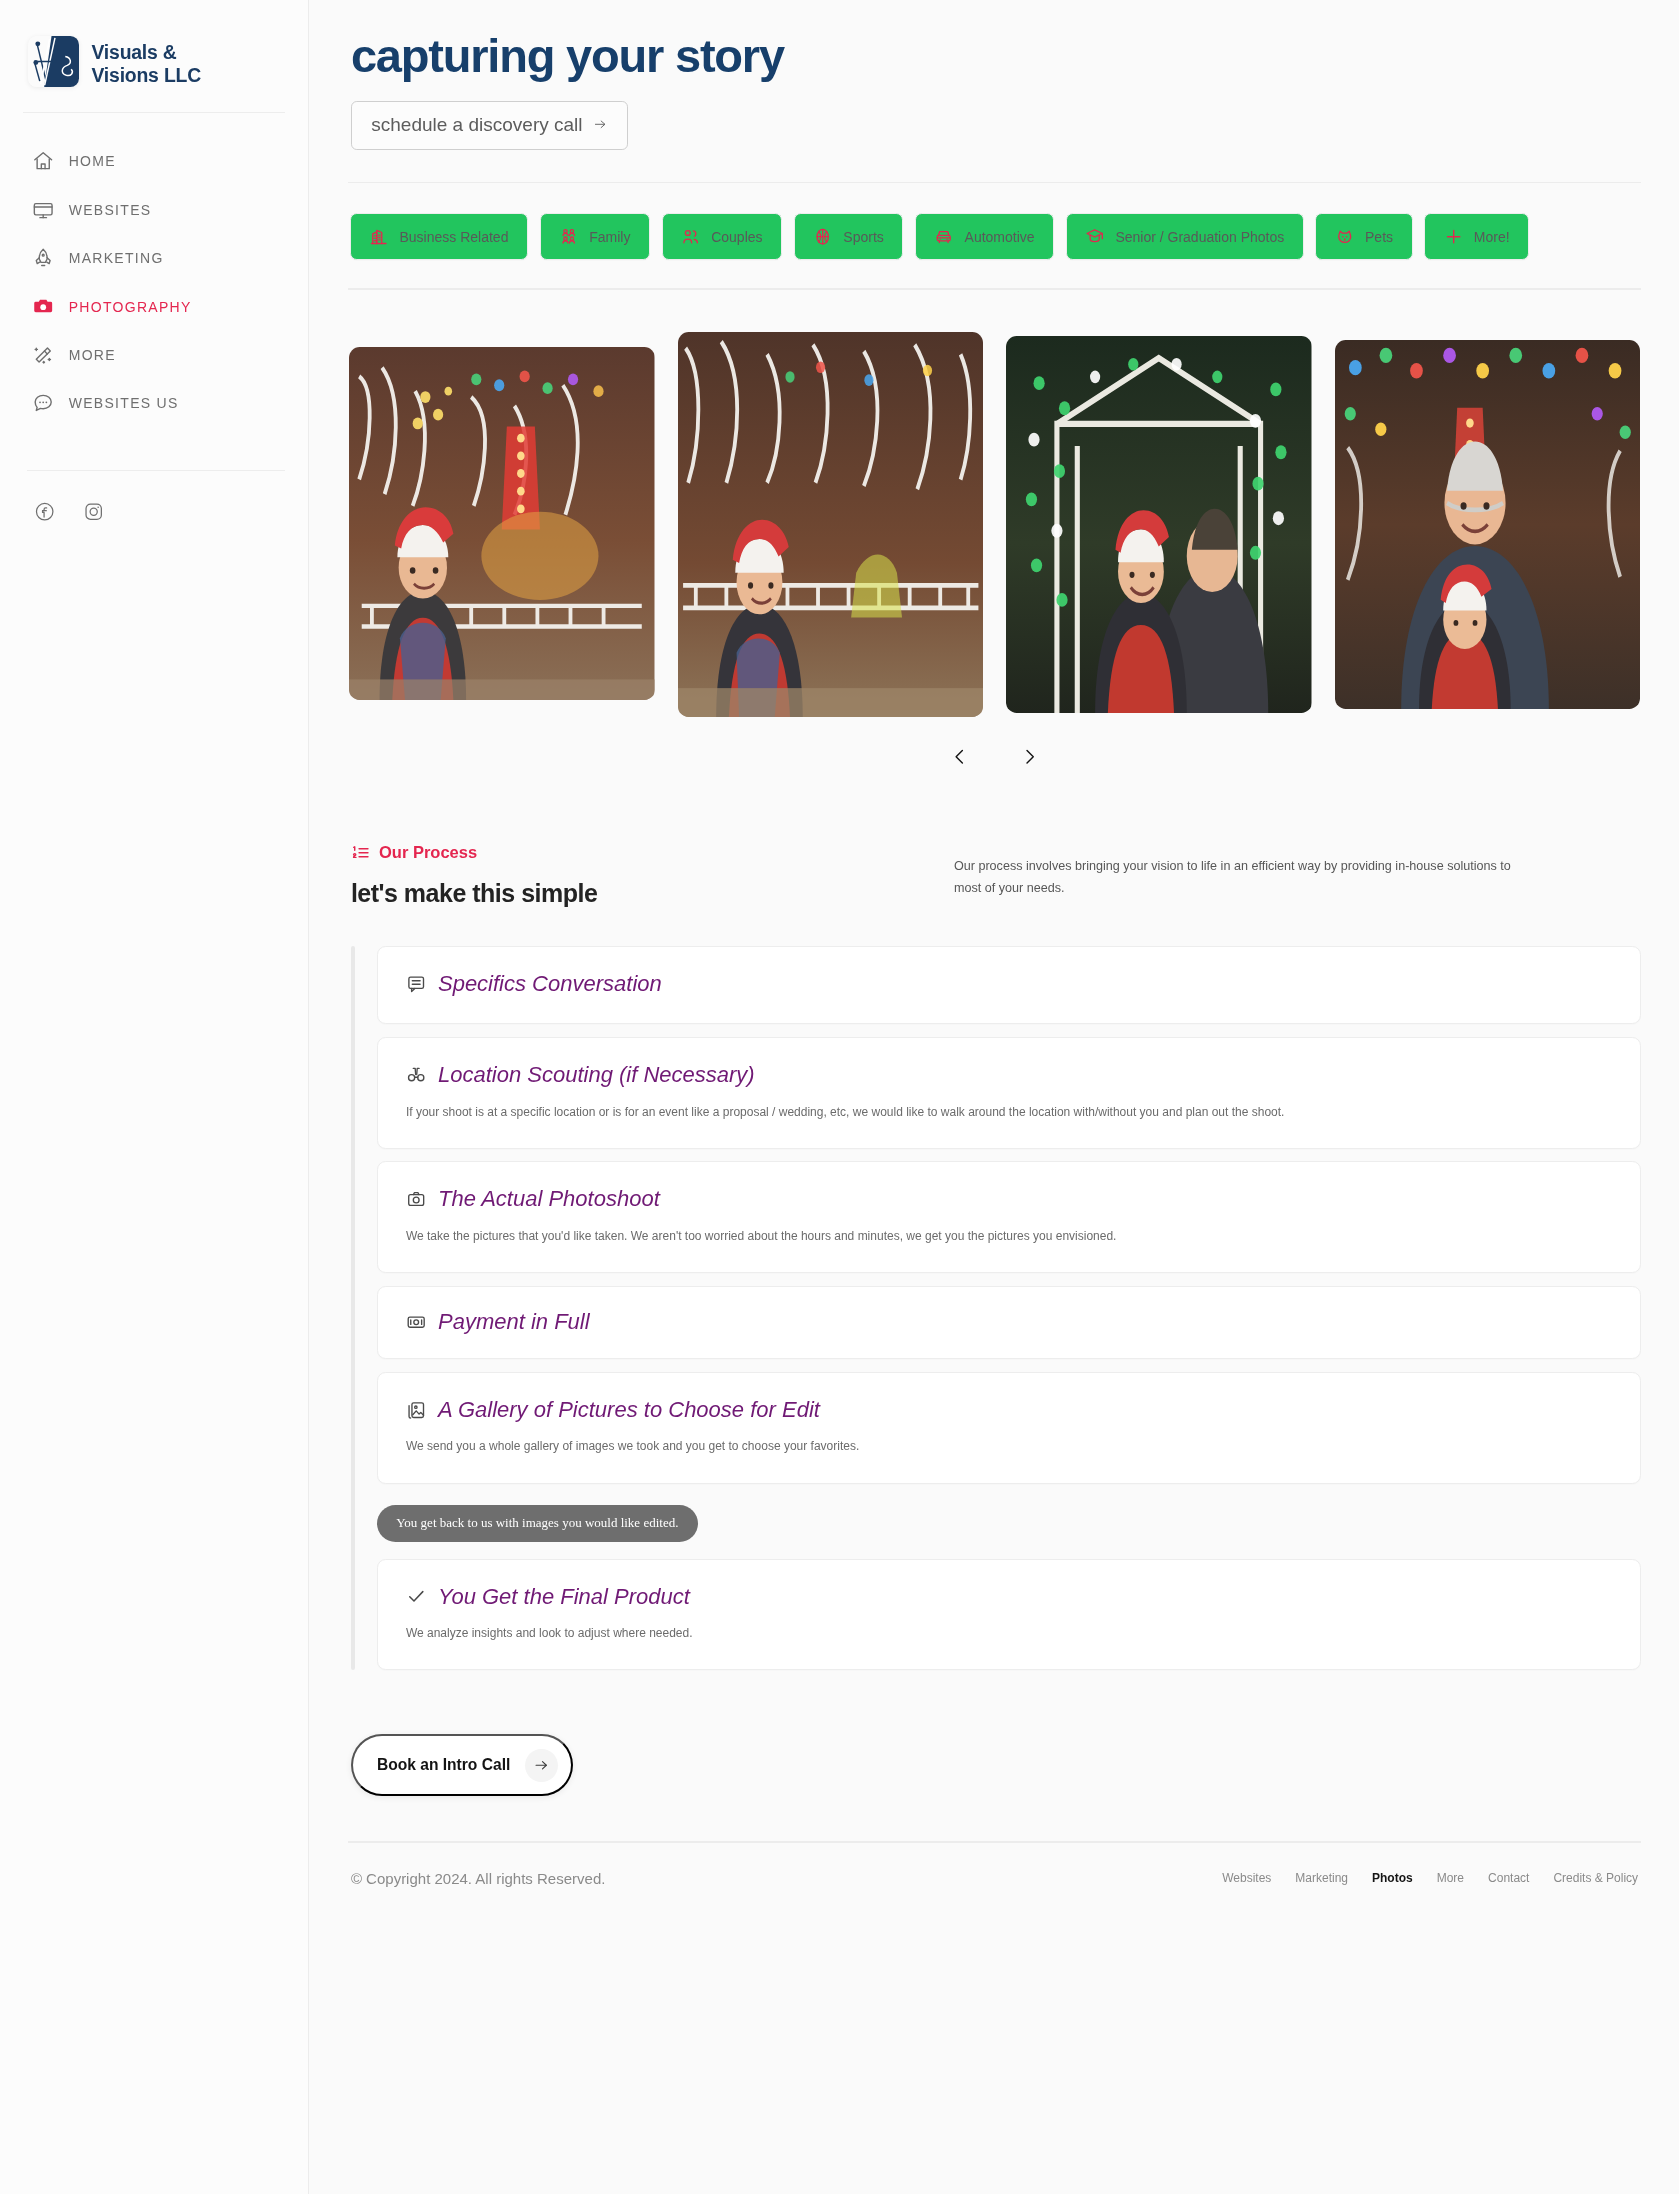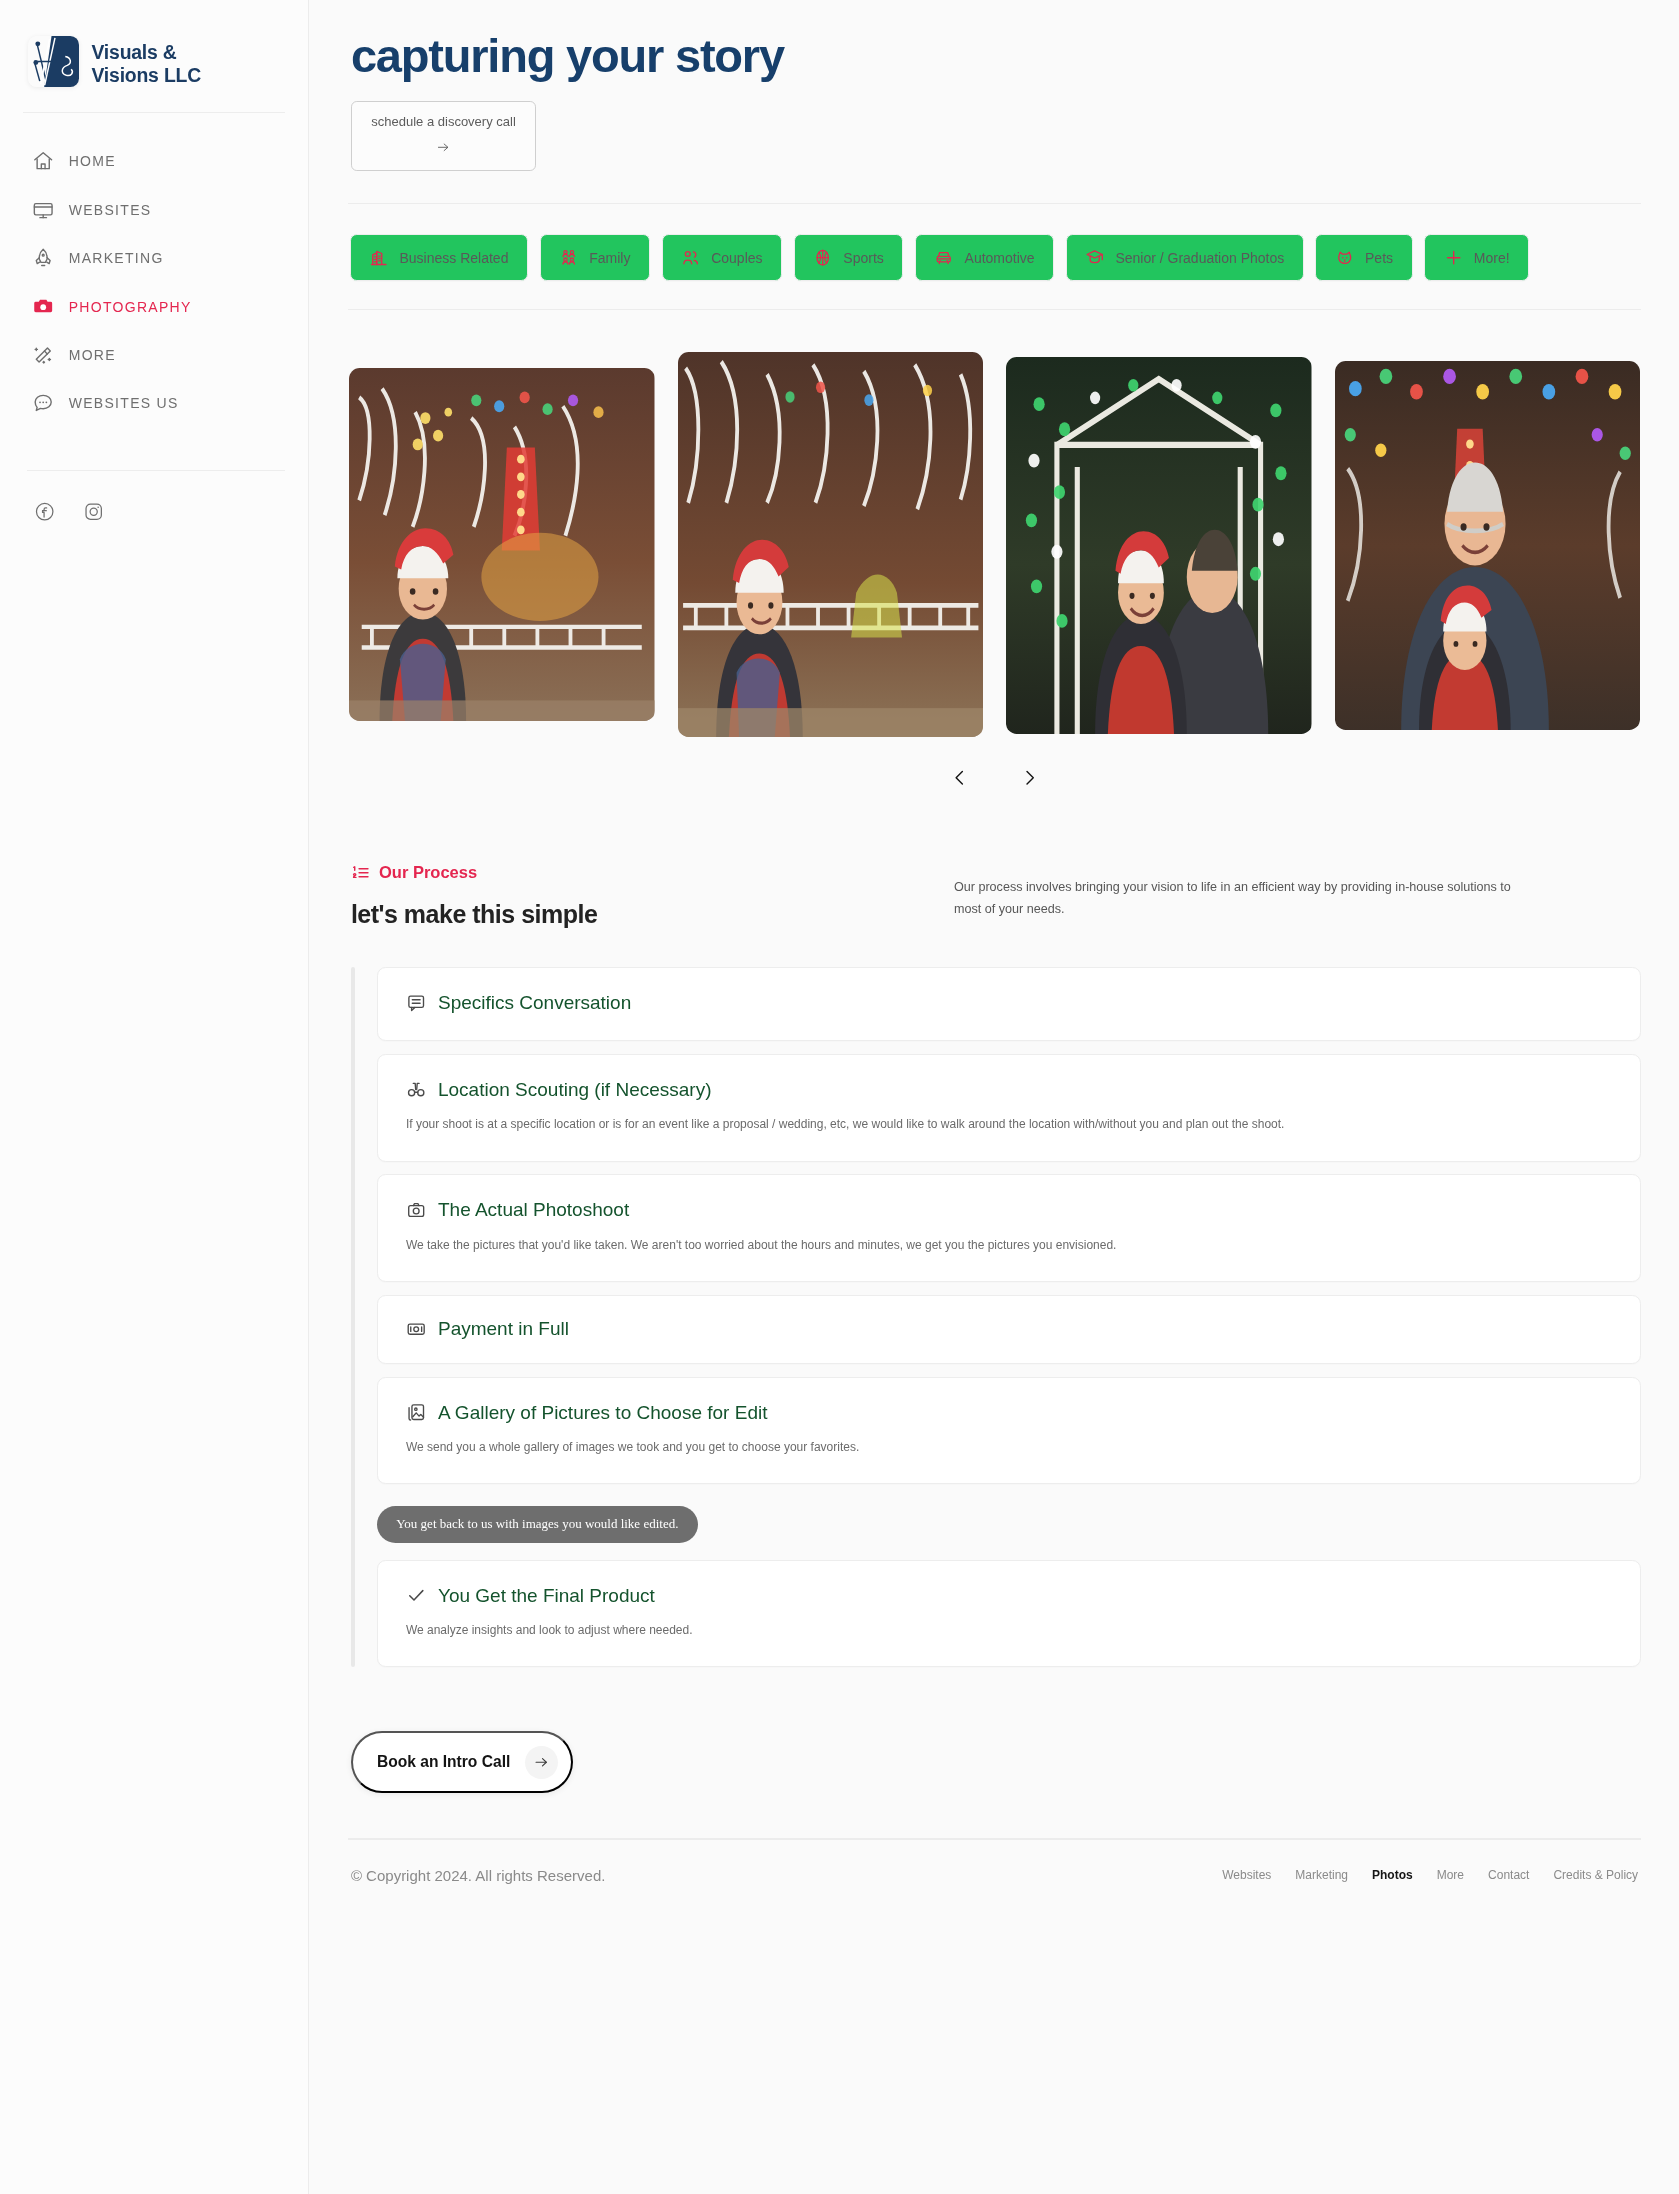--- a/index.html
+++ b/index.html
@@ -57,21 +57,21 @@
 
   .hero-title {
     font-size: 47px; font-weight: 700; color: #173f6b;
     letter-spacing: -1.2px; line-height: 1.05; margin-left: 2.9px;
   }
   .hero-btn {
     margin-top: 20.4px; margin-left: 2.9px;
     display: inline-flex; align-items: center; gap: 10.7px;
     border: 1px solid #cfcfcf; border-radius: 5.8px;
     background: #fcfcfc; padding: 12.6px 19.4px;
-    font-size: 13px; color: #5c5c5c; cursor: pointer; flex-direction: column;
+    font-size: 19px; color: #5c5c5c; cursor: pointer;
   }
   .hero-btn .arw { font-size: 14.6px; line-height: 1; color:#5c5c5c; }
 
   .rule { height: 1.5px; background: #ececec; margin: 32px 0 0 0; }
 
   .chips { display: flex; flex-wrap: wrap; gap: 11.7px; padding: 30px 1.9px 0 1.9px; }
   .chip {
     display: inline-flex; align-items: center; gap: 10.7px;
     background: #22c55e; border: 1px solid #ededed; border-radius: 6.8px;
     padding: 12.6px 18.5px; cursor: pointer;
@@ -112,21 +112,21 @@
   .timeline { position: relative; margin: 38px 0 0 2.9px; padding-left: 26px; }
   .rail { position: absolute; left: 0; top: 0; bottom: 0; width: 4.4px; background: #e8e8e8; border-radius: 2.9px; }
   .pcard {
     background: #ffffff; border: 1px solid #ededed; border-radius: 8.7px;
     padding: 24px 28px 26px 28px; margin-bottom: 12.6px;
     box-shadow: 0 0.5px 1px rgba(0,0,0,.015);
   }
   .pcard.compact { padding: 22.4px 28px 23px 28px; }
   .pcard-head { display: flex; align-items: center; gap: 11.7px; }
   .pcard-head svg { width: 20.4px; height: 20.4px; display: block; flex: 0 0 20.4px; }
-  .pcard-title { font-size: 19px; color: #14532d; font-weight: 500; }
+  .pcard-title { font-size: 22px; color: #701a75; font-weight: 500; font-style: italic; }
   .pcard-desc { font-size: 12px; color: #6b6b6b; margin-top: 14.6px; line-height: 1.6; }
 
   .pill {
     display: inline-block; background: #6e6e6e; color: #ffffff;
     border-radius: 486px; padding: 10.7px 19.4px; font-size: 13px;
     margin: 8.7px 0 16.5px 0;
     font-family: Liberation Serif, serif;
   }
 
   .intro-wrap { padding: 51px 2.9px 0 2.9px; }

